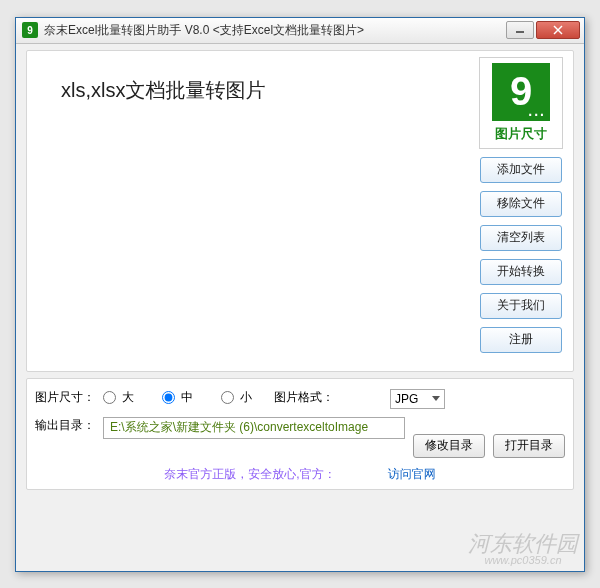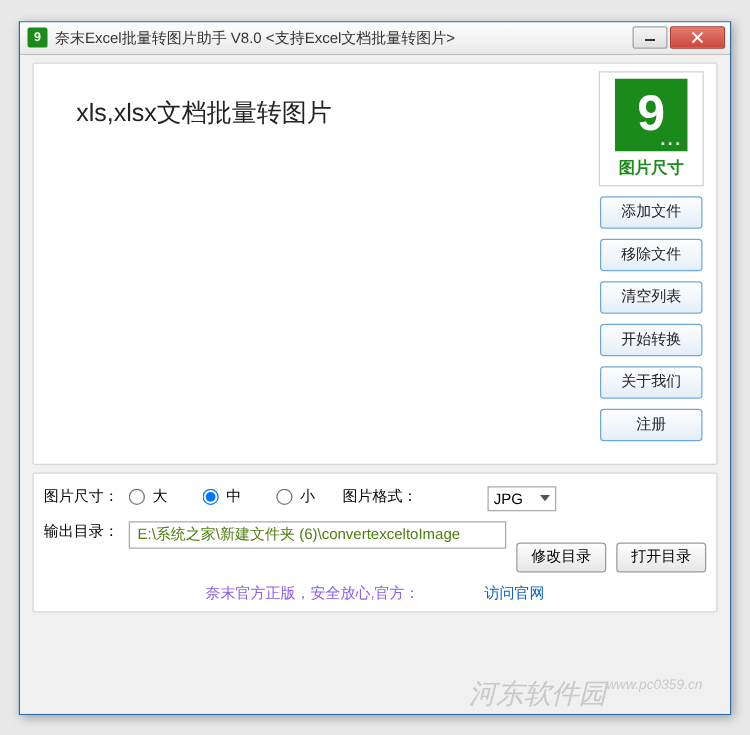--- a/index.html
+++ b/index.html
@@ -219,30 +219,30 @@
   display:flex;
   align-items:center;
   justify-content:center;
   gap:4px;
   font-size:12px;
 }
 .footer-row .red{color:#8b5cf6;}
 .footer-row .blue{color:#0a5fc4;cursor:pointer;margin-left:48px;}
 .watermark{
   position:absolute;
-  right:22px;
+  right:6px;
   bottom:4px;
   font-size:22px;
   color:#c8c8c8;
   font-style:italic;
   font-weight:500;
   pointer-events:none;
   display:flex;
-  flex-direction:row;
-  align-items:flex-start;
+  flex-direction:column;
+  align-items:center;
   line-height:1.05;
 }
 .watermark .url{font-size:11px;color:#c8c8c8;}
 input[type=radio]{margin:0 2px 0 0;}
 </style>
 </head>
 <body>
 
 <div class="window">
 

